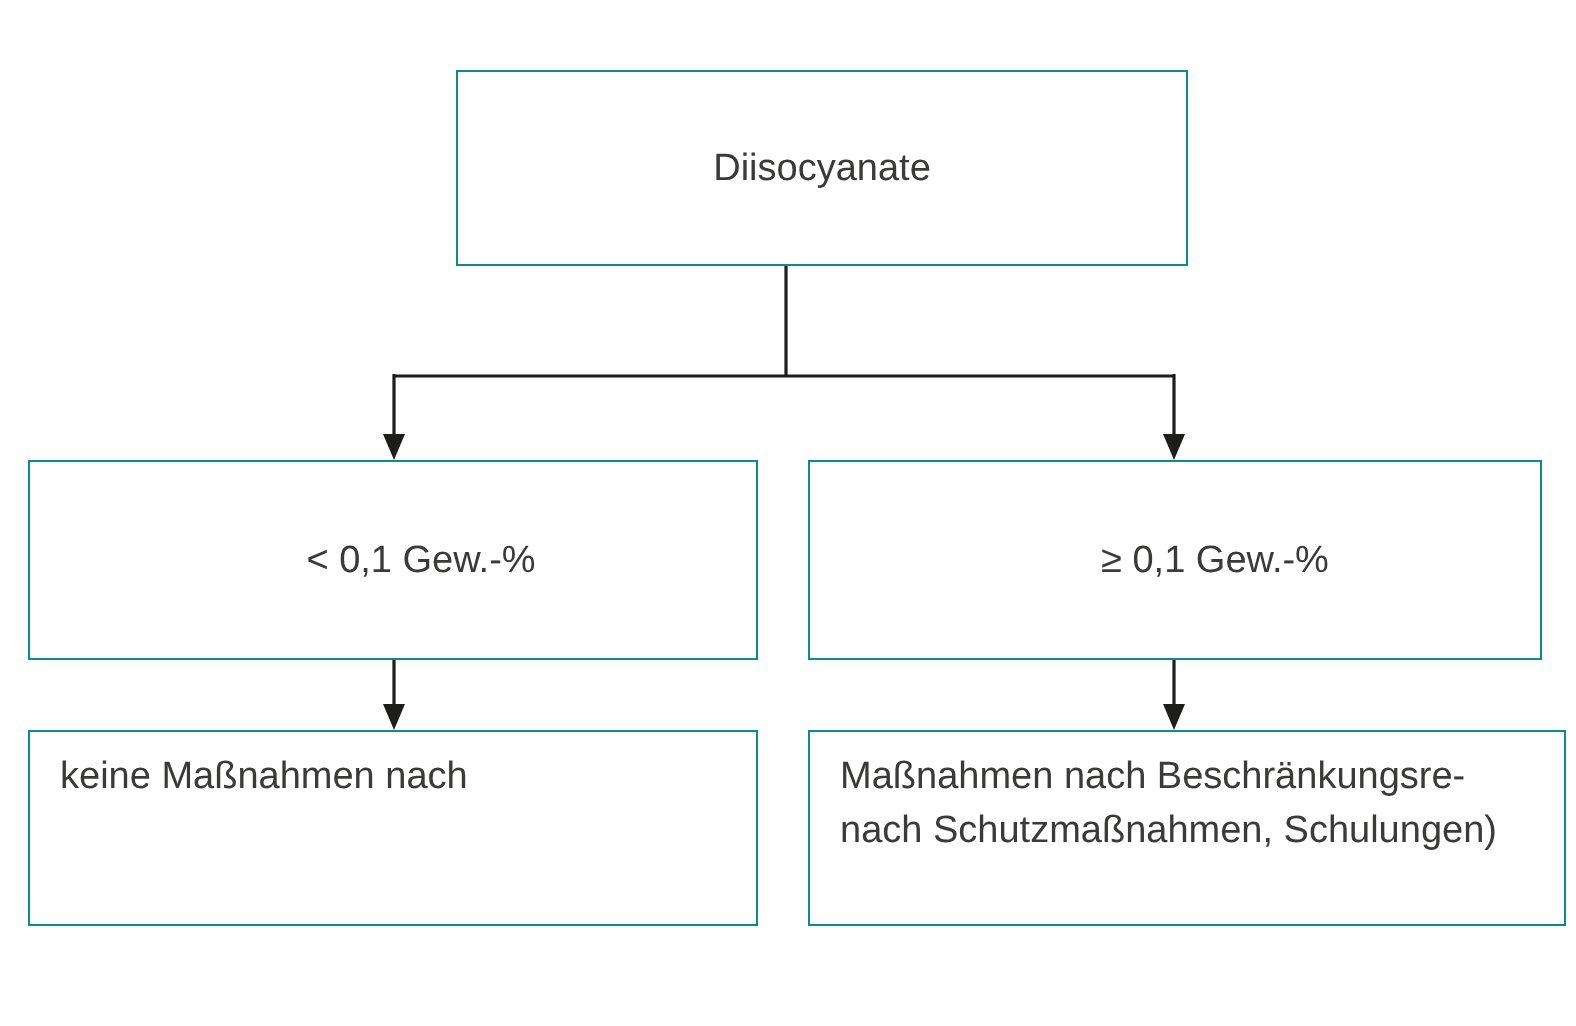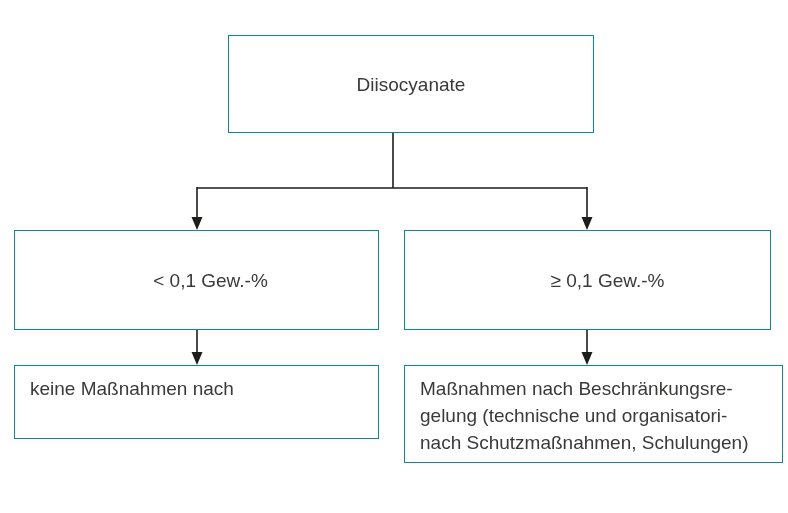--- a/index.html
+++ b/index.html
@@ -34,21 +34,21 @@
     justify-content: center;
     text-align: center;
   }
   .node.text-left {
     padding: 9px 14px 0 15px;
     text-align: left;
   }
   .node-root   { left: 210px; top: 35px;  width: 366px; height: 98px; margin-left: 18px;  }
   .node-mid-l  { left: 14px;  top: 230px; width: 365px; height: 100px; padding-left: 28px; }
   .node-mid-r  { left: 404px; top: 230px; width: 367px; height: 100px; padding-left: 40px; }
-  .node-bot-l  { left: 14px;  top: 365px; width: 365px; height: 74px;  }
+  .node-bot-l  { left: 14px;  top: 365px; width: 365px; height: 98px;  }
   .node-bot-r  { left: 404px; top: 365px; width: 379px; height: 98px;  }
   .connectors {
     position: absolute;
     left: 0; top: 0;
     width: 788px; height: 513px;
     pointer-events: none;
   }
   .connector-line {
     stroke: var(--line-color);
     stroke-width: 1.6;
@@ -94,17 +94,16 @@
   <div class="node node-mid-r centered">
     <span>≥ 0,1 Gew.-%</span>
   </div>
 
   <div class="node node-bot-l text-left">
     <div>keine Maßnahmen nach</div>
   </div>
 
   <div class="node node-bot-r text-left">
     <div>Maßnahmen nach Beschränkungsre-</div>
-    <div>gelung (technische und organisatori-</div>
     <div>nach Schutzmaßnahmen, Schulungen)</div>
   </div>
 
 </div>
 
 </body></html>

